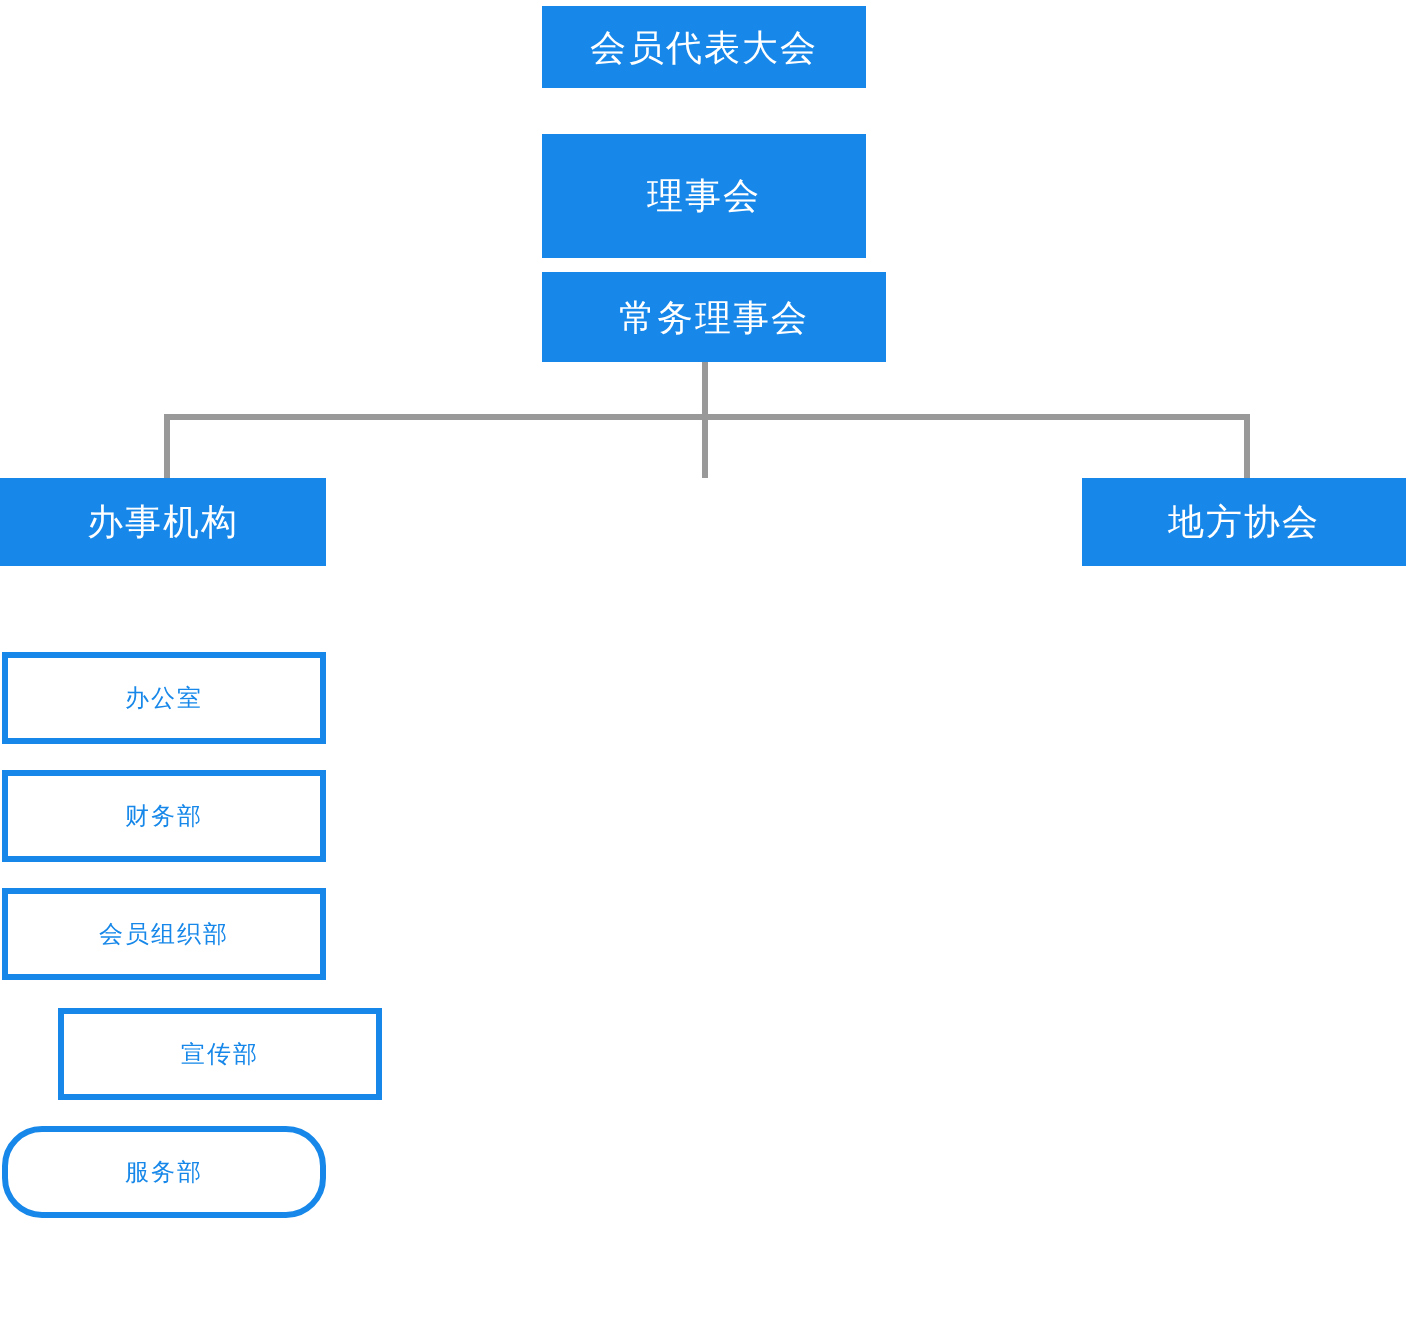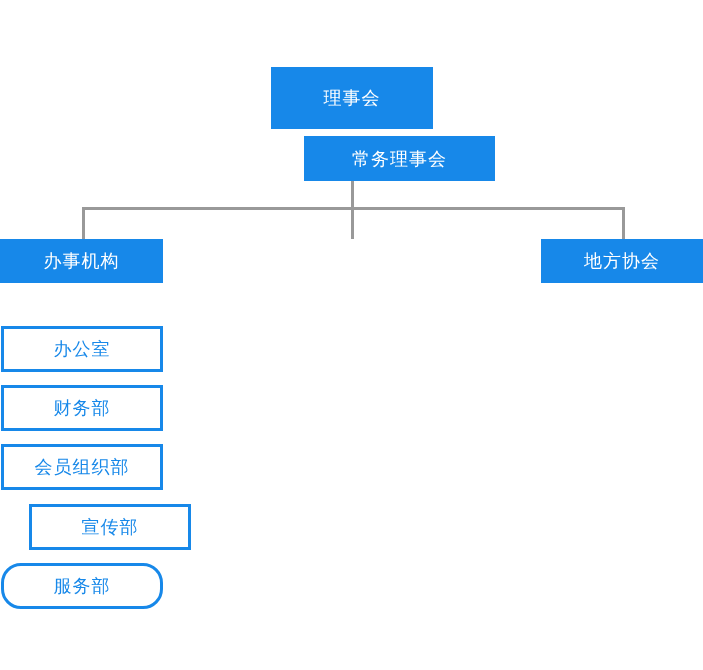--- a/index.html
+++ b/index.html
@@ -28,33 +28,33 @@
   }
   .outline-node {
     position: absolute;
     background: #ffffff;
     border: 3px solid #1788e9;
     color: #1788e9;
     box-sizing: border-box;
     display: flex;
     align-items: center;
     justify-content: center;
-    font-size: 18px;
+    font-size: 12px;
     font-weight: 400;
     letter-spacing: 1px;
   }
   .connector {
     position: absolute;
     background: #999999;
   }
 
   
   .top-0 { left: 271px; top: 3px;   width: 162px; height: 41px; }
   .top-1 { left: 271px; top: 67px;  width: 162px; height: 62px; }
-  .top-2 { left: 271px; top: 136px; width: 191px; height: 45px; margin-left: 33px; }
+  .top-2 { left: 271px; top: 136px; width: 172px; height: 45px; }
 
   
   .branch-0 { left: 0px;   top: 239px; width: 163px; height: 44px; }
   .branch-1 { left: 271px; top: 239px; width: 163px; height: 44px; }
   .branch-2 { left: 541px; top: 239px; width: 162px; height: 44px; }
 
   
   .conn-stub       { left: 351px; top: 181px; width: 3px;   height: 27px; }
   .conn-horizontal { left: 82px;  top: 207px; width: 543px; height: 3px;  }
   .conn-drop-left  { left: 82px;  top: 207px; width: 3px;   height: 32px; }
@@ -68,20 +68,21 @@
   .dept-2 { top: 444px; }
   .dept-3 { top: 504px; margin-left: 28px; }
   .dept-4 { top: 563px; border-radius: 20px; }
   .dept-5 { top: 622px; }
 </style>
 </head>
 <body>
 
 <div id="stage">
 
+  <div class="filled-node top-0">会员代表大会</div>
 
   <div class="filled-node top-1">理事会</div>
 
   <div class="filled-node top-2">常务理事会</div>
 
   <div class="connector conn-stub"></div>
   <div class="connector conn-horizontal"></div>
   <div class="connector conn-drop-left"></div>
   <div class="connector conn-drop-mid"></div>
   <div class="connector conn-drop-right"></div>

